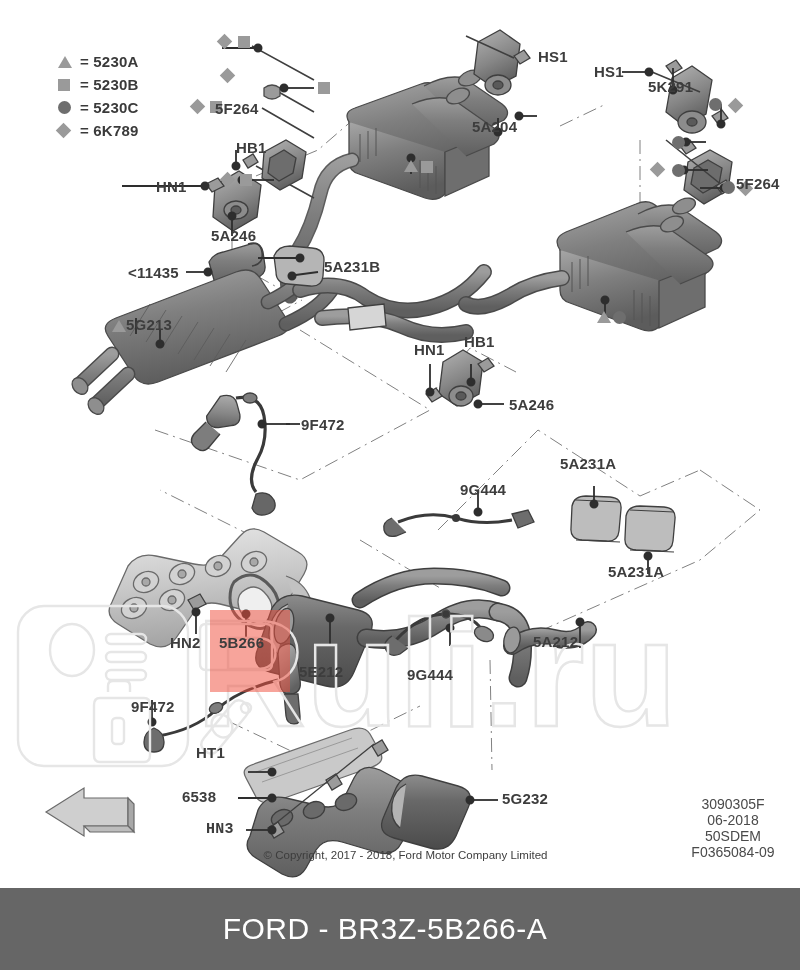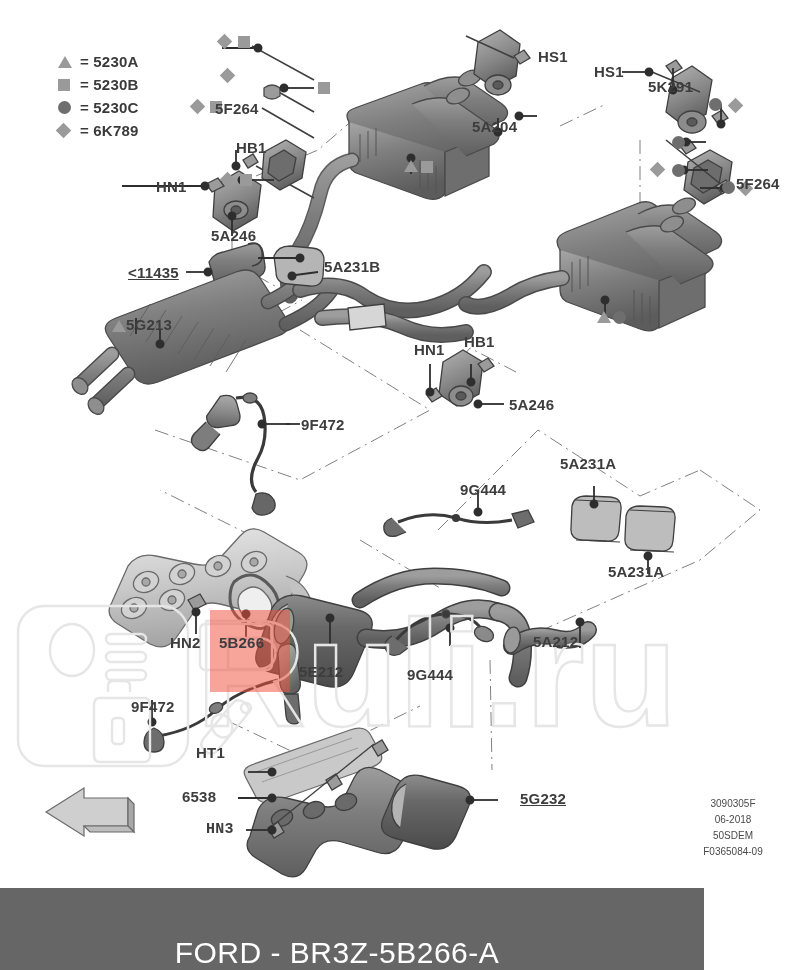--- a/index.html
+++ b/index.html
@@ -38,28 +38,28 @@
   
   #highlight { position:absolute; left:210px; top:610px; width:80px; height:82px;
                background:rgba(240,80,64,.52); pointer-events:none; }
 
   
   #watermark { position:absolute; left:0; top:598px; width:811px; height:190px;
                pointer-events:none; }
 
   
   .meta { position:absolute; right:18px; top:796px; text-align:center; width:120px; }
-  .meta div { font-size:10px; color:#4a4a4a; line-height:16px; }
+  .meta div { font-size:14px; color:#4a4a4a; line-height:16px; }
 
   .copyright { position:absolute; left:50%; transform:translateX(-50%); top:849px;
                font-size:11.5px; color:#3d3d3d; white-space:nowrap; }
 
   
-  #footer { position:absolute; left:0; top:888px; width:704px; height:82px;
-            background:#666; display:flex; align-items:flex-end; justify-content:center; }
+  #footer { position:absolute; left:0; top:888px; width:800px; height:82px;
+            background:#666; display:flex; align-items:center; justify-content:center; }
   #footer .ftxt { color:#fff; font-size:30px; letter-spacing:.5px; white-space:nowrap; }
   #footer .gap { display:inline-block; width:30px; }
 </style>
 </head>
 <body>
 
 <div id="root">
 
   <div id="diagram">
 
@@ -489,21 +489,21 @@
     <i class="chip cir" style="left:672px;top:136px;"></i>
     <i class="chip dia" style="left:652px;top:164px;"></i>
     <i class="chip cir" style="left:672px;top:164px;"></i>
     <i class="chip cir" style="left:722px;top:181px;"></i>
     <i class="chip dia" style="left:740px;top:183px;"></i>
 
     <div class="lbl" style="left:215px;top:100px;">5F264</div>
     <div class="lbl" style="left:236px;top:139px;">HB1</div>
     <div class="lbl" style="left:156px;top:178px;">HN1</div>
     <div class="lbl" style="left:211px;top:227px;">5A246</div>
-    <div class="lbl" style="left:128px;top:264px;text-decoration:underline;">&lt;11435</div>
+    <div class="lbl" style="left:128px;top:264px;">&lt;11435</div>
     <div class="lbl" style="left:126px;top:316px;">5G213</div>
     <div class="lbl" style="left:301px;top:416px;">9F472</div>
     <div class="lbl" style="left:324px;top:258px;">5A231B</div>
     <div class="lbl" style="left:538px;top:48px;">HS1</div>
     <div class="lbl" style="left:472px;top:118px;text-align:center;">5A204</div>
     <div class="lbl" style="left:648px;top:34px;margin-top:44px;">5K291</div>
     <div class="lbl" style="left:594px;top:63px;">HS1</div>
     <div class="lbl" style="left:736px;top:175px;">5F264</div>
     <div class="lbl" style="left:414px;top:341px;">HN1</div>
     <div class="lbl" style="left:464px;top:333px;">HB1</div>
@@ -513,29 +513,30 @@
     <div class="lbl" style="left:608px;top:563px;">5A231A</div>
     <div class="lbl" style="left:170px;top:634px;">HN2</div>
     <div class="lbl" style="left:219px;top:634px;">5B266</div>
     <div class="lbl" style="left:299px;top:663px;">5E212</div>
     <div class="lbl" style="left:407px;top:666px;">9G444</div>
     <div class="lbl" style="left:533px;top:633px;">5A212</div>
     <div class="lbl" style="left:131px;top:698px;">9F472</div>
     <div class="lbl" style="left:196px;top:744px;">HT1</div>
     <div class="lbl" style="left:182px;top:788px;">6538</div>
     <div class="lbl" style="left:206px;top:821px;font-family:Liberation Mono, monospace;">HN3</div>
-    <div class="lbl" style="left:520px;top:790px;text-decoration:underline;">5G232</div>
+    <div class="lbl" style="left:502px;top:790px;">5G232</div>
 
     <div class="meta">
       <div>3090305F</div>
       <div>06-2018</div>
       <div>50SDEM</div>
       <div>F0365084-09</div>
     </div>
 
+    <div class="copyright">© Copyright, 2017 - 2018, Ford Motor Company Limited</div>
   </div>
 
   <div id="footer">
     <span class="ftxt">FORD - BR3Z-5B266-A</span>
     <span class="gap"></span>
   </div>
 
 </div>
 
 </body></html>

